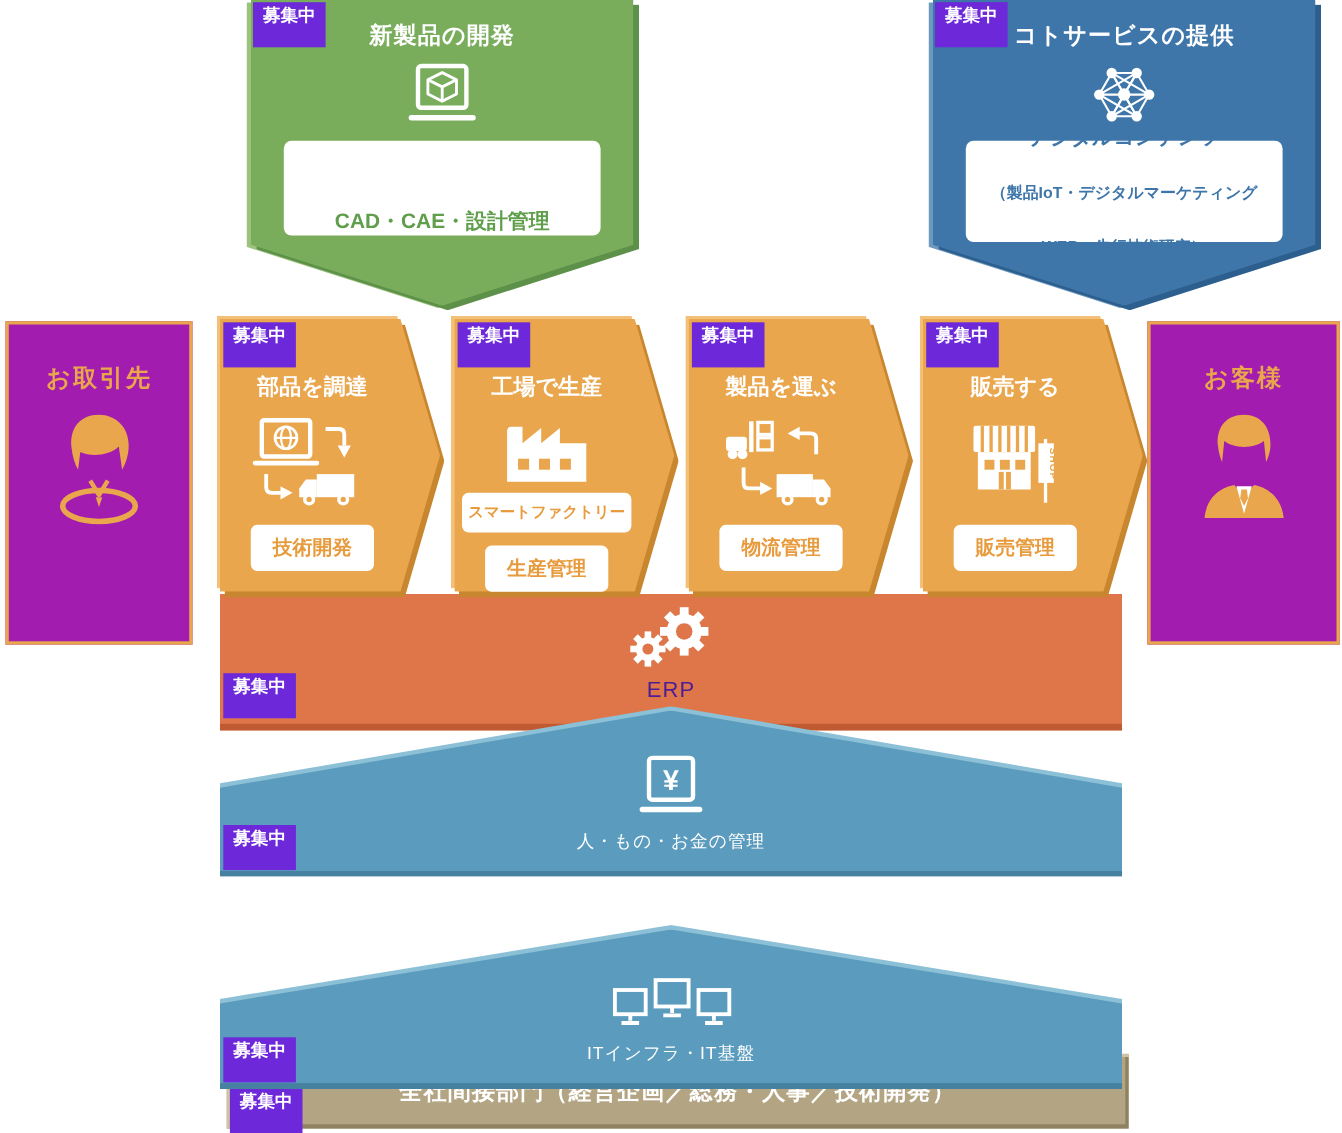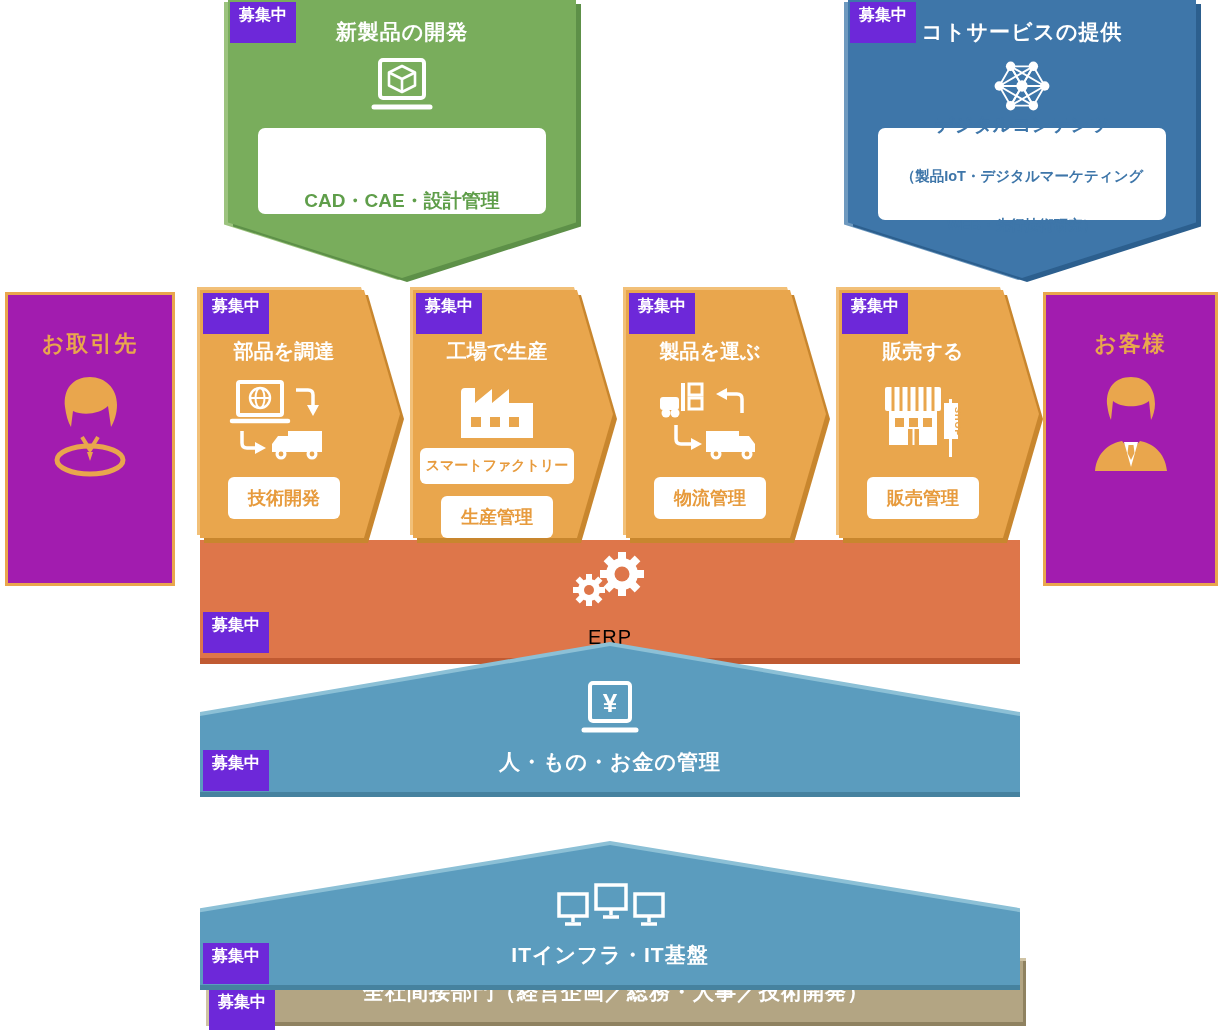--- a/index.html
+++ b/index.html
@@ -54,34 +54,34 @@
   .arrow-icon.compact { height:72px; }
   .tag { background:#fff; border-radius:6px; color:#e79b3d; font-weight:bold; font-size:18px;
     padding:9px 12px; min-width:112px; text-align:center; white-space:nowrap; }
   .tag.small { font-size:14px; padding:9px 6px; min-width:146px; margin-top:6px; }
   .tag.second { margin-top:12px; }
 
   
   .erp { position:absolute; left:200px; top:540px; width:820px; height:124px;
     background:#de764a; border-bottom:6px solid #c05a32; z-index:1;
     display:flex; flex-direction:column; align-items:center; }
-  .erp-label { margin-top:12px; color:#000000; font-size:20px; letter-spacing:1px; }
+  .erp-label { margin-top:2px; color:#4c1d95; font-size:20px; letter-spacing:1px; }
   .erp .badge { left:3px; bottom:5px; }
   .erp-icon { margin-top:8px; }
 
   
   .roof { position:absolute; left:200px; width:820px; z-index:2; }
   .roof .shape { position:absolute; inset:0;
     clip-path:polygon(50% 0,100% 48%,100% 100%,0 100%,0 48%); }
   .roof .shape.light { background:#8cc0d6; transform:translate(0,-4px); }
   .roof .shape.dark  { background:#46829f; transform:translate(0,5px); }
   .roof .shape.main  { background:#5b9cbe; }
   .roof-content { position:absolute; inset:0; display:flex; flex-direction:column;
     align-items:center; justify-content:flex-end; padding-bottom:16px; }
-  .roof-label { margin-top:6px; color:#fff; font-size:21px; font-weight:bold; letter-spacing:1px; white-space:nowrap; }
+  .roof-label { margin-top:6px; color:#fff; font-size:16px; font-weight:normal; letter-spacing:1px; white-space:nowrap; }
   .roof .badge { left:3px; bottom:1px; }
   #roof-finance { top:646px; height:146px; }
   #roof-it { top:845px; height:140px; }
 
   
   .corporate { position:absolute; left:206px; top:958px; width:820px; height:68px;
     background:#b3a583; box-shadow:inset 3px 3px 0 #cfc3a4, inset -3px -4px 0 #8f8260;
     display:flex; align-items:center; justify-content:center; z-index:1; }
   .corporate-label { color:#fff; font-size:21px; font-weight:bold; letter-spacing:1px; white-space:nowrap; }
   .corporate .badge { left:3px; bottom:-4px; }

